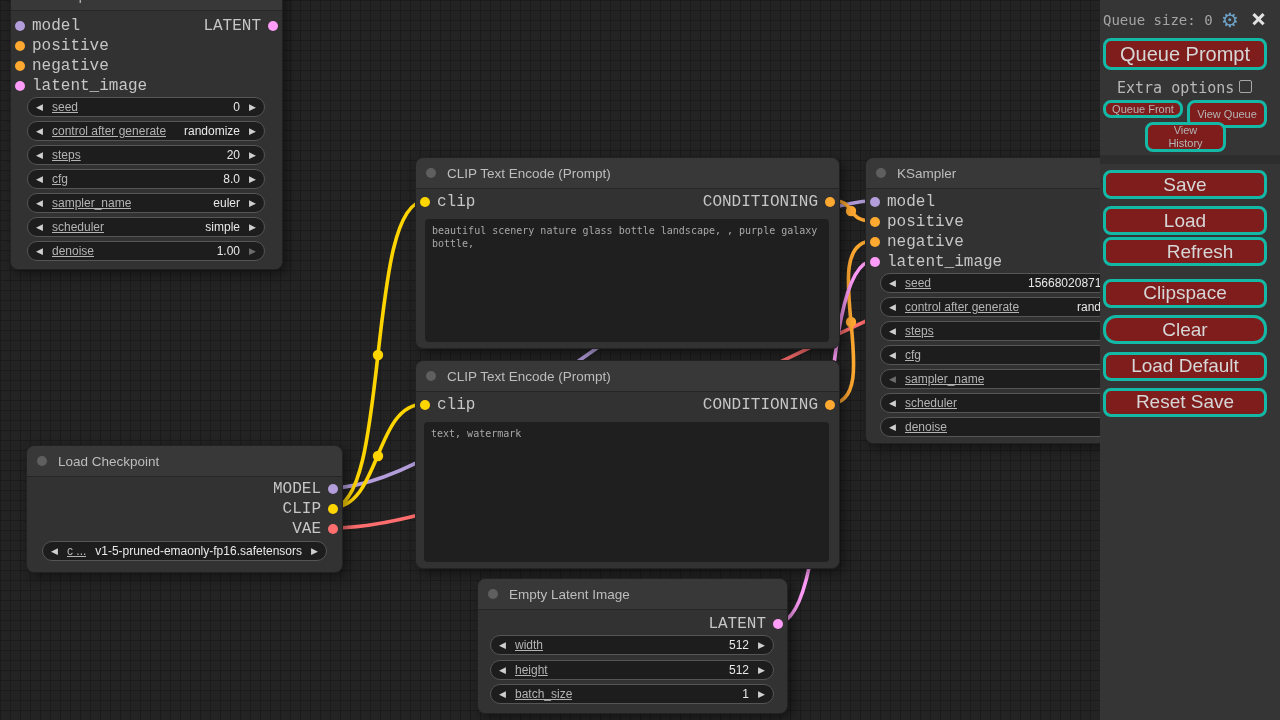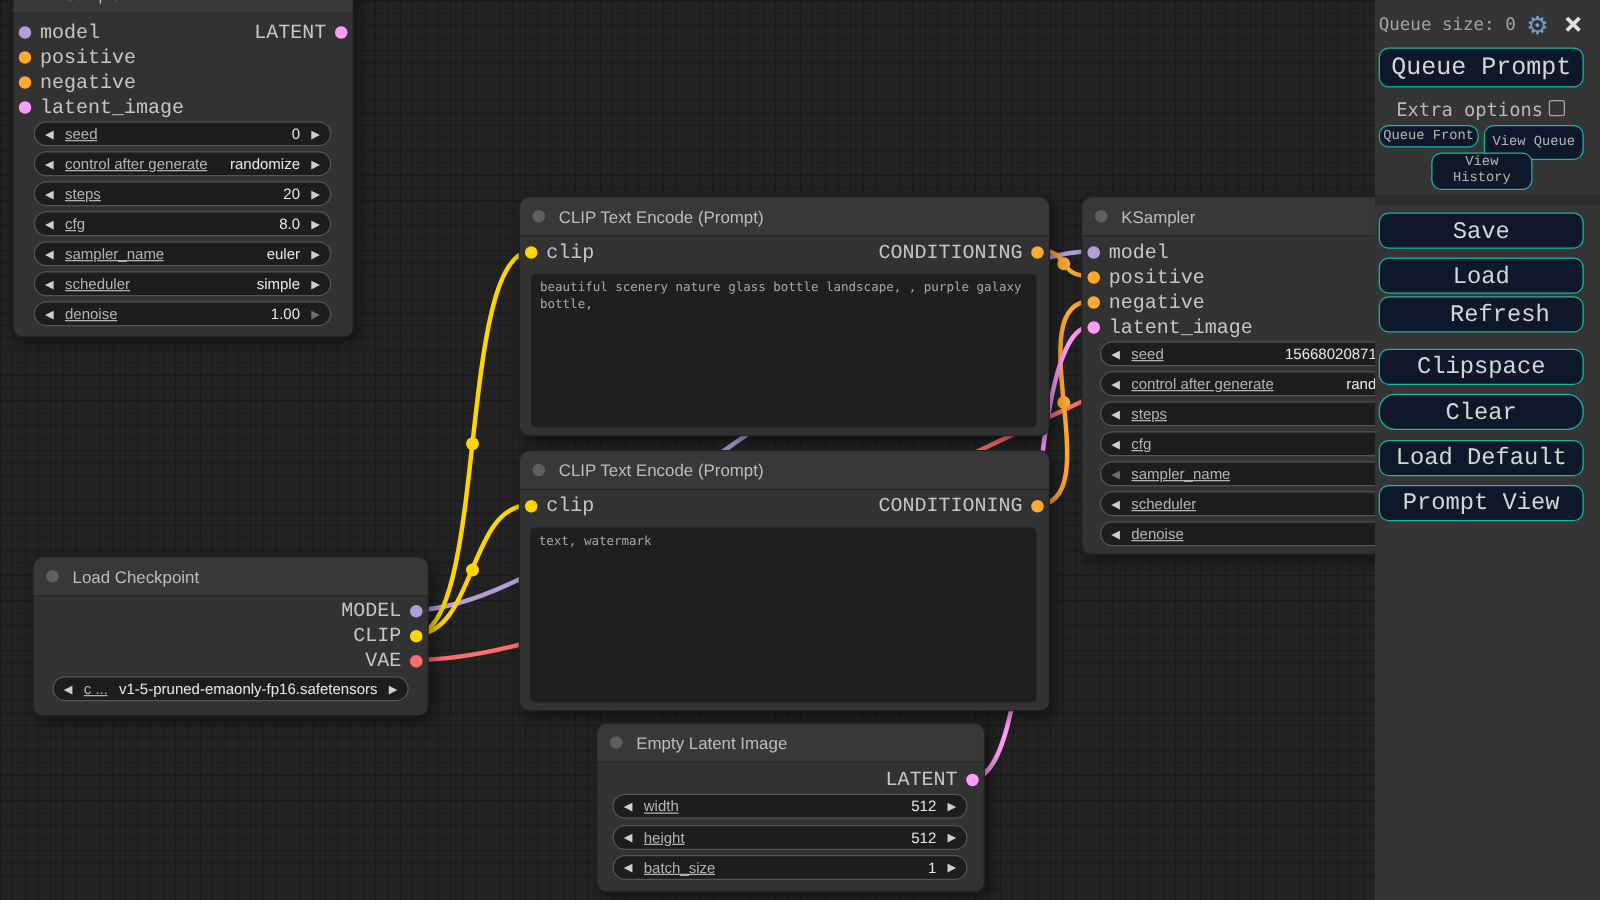--- a/index.html
+++ b/index.html
@@ -43,22 +43,22 @@
         font-family:"DejaVu Sans Mono",monospace;font-size:10px;line-height:13px;
         padding:5px 7px;box-sizing:border-box;white-space:pre-wrap;word-break:break-word;overflow:hidden;}
   
   .sidebar{position:absolute;left:1100px;top:0;width:180px;height:720px;background:#353535;
         z-index:10;font-family:"DejaVu Sans Mono",monospace;}
   .queue-size{position:absolute;left:3px;top:12px;font-size:14px;color:#a4a4a4;letter-spacing:0px;}
   .gear{position:absolute;left:121px;top:8px;font-size:20px;color:#6ea3c9;
         font-family:"DejaVu Sans",sans-serif;cursor:pointer;}
   .close-x{position:absolute;left:151px;top:4px;font-size:25px;color:#e2e2e2;
         font-weight:bold;cursor:pointer;}
-  .sb-btn{position:absolute;background:#0f172a;border:1px solid #14b8a6;border-radius:8px;
-        color:#d6d6d6;font-family:Liberation Mono, monospace;display:flex;flex-direction:column;
+  .sb-btn{position:absolute;background:#7f1d1d;border:3px solid #14b8a6;border-radius:8px;
+        color:#d6d6d6;font-family:Liberation Sans, sans-serif;display:flex;flex-direction:column;
         align-items:center;justify-content:center;box-sizing:border-box;cursor:pointer;}
   #queue-prompt{left:3px;top:38px;width:164px;height:32px;font-size:20px;}
   .extra-label{position:absolute;left:17px;top:79px;font-size:15px;color:#b8b8b8;}
   .extra-check{position:absolute;left:139px;top:80px;width:13px;height:13px;
         appearance:none;-webkit-appearance:none;border:1px solid #a8a8a8;border-radius:2px;
         background:transparent;margin:0;cursor:pointer;}
   #queue-front{left:3px;top:100px;width:80px;height:18px;font-size:11px;color:#b5b5b5;}
   #view-queue{left:87px;top:100px;width:80px;height:28px;font-size:11px;color:#b5b5b5;}
   #view-history{left:45px;top:122px;width:81px;height:30px;font-size:11px;
         line-height:13px;color:#b5b5b5;}
@@ -329,15 +329,15 @@
     <span>History</span>
   </div>
   <div class="sb-divider"></div>
   <div id="sb-big-buttons">
       <div class="sb-btn sb-big" style="top: 170px;">Save</div>
       <div class="sb-btn sb-big" style="top: 206.3px;">Load</div>
       <div class="sb-btn sb-big" style="top: 237px; padding-left: 30px;">Refresh</div>
       <div class="sb-btn sb-big" style="top: 278.9px;">Clipspace</div>
       <div class="sb-btn sb-big" style="top: 315.2px; border-radius: 13px;">Clear</div>
       <div class="sb-btn sb-big" style="top: 351.5px;">Load Default</div>
-      <div class="sb-btn sb-big" style="top: 387.8px;">Prompt View</div>
+      <div class="sb-btn sb-big" style="top: 387.8px;">Reset Save</div>
     </div>
 </div>
 
 </body></html>

